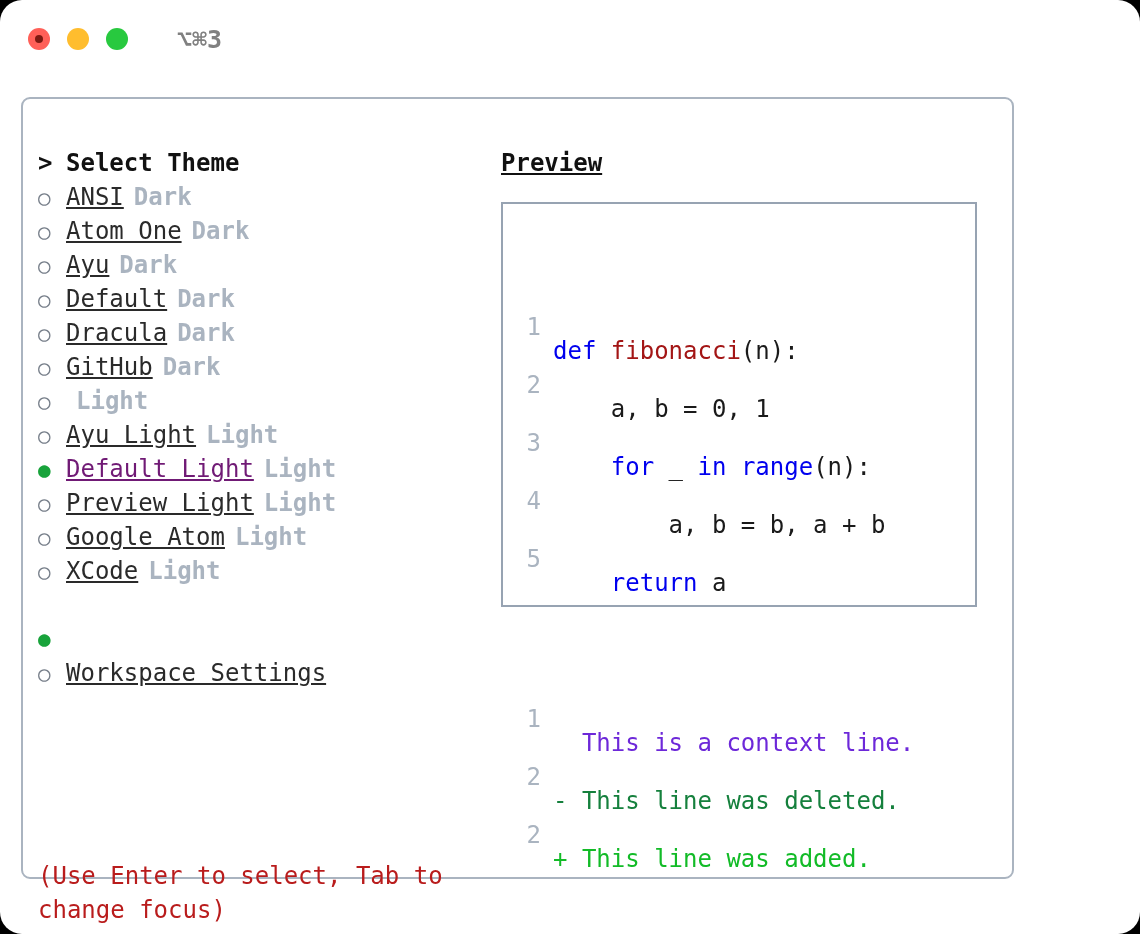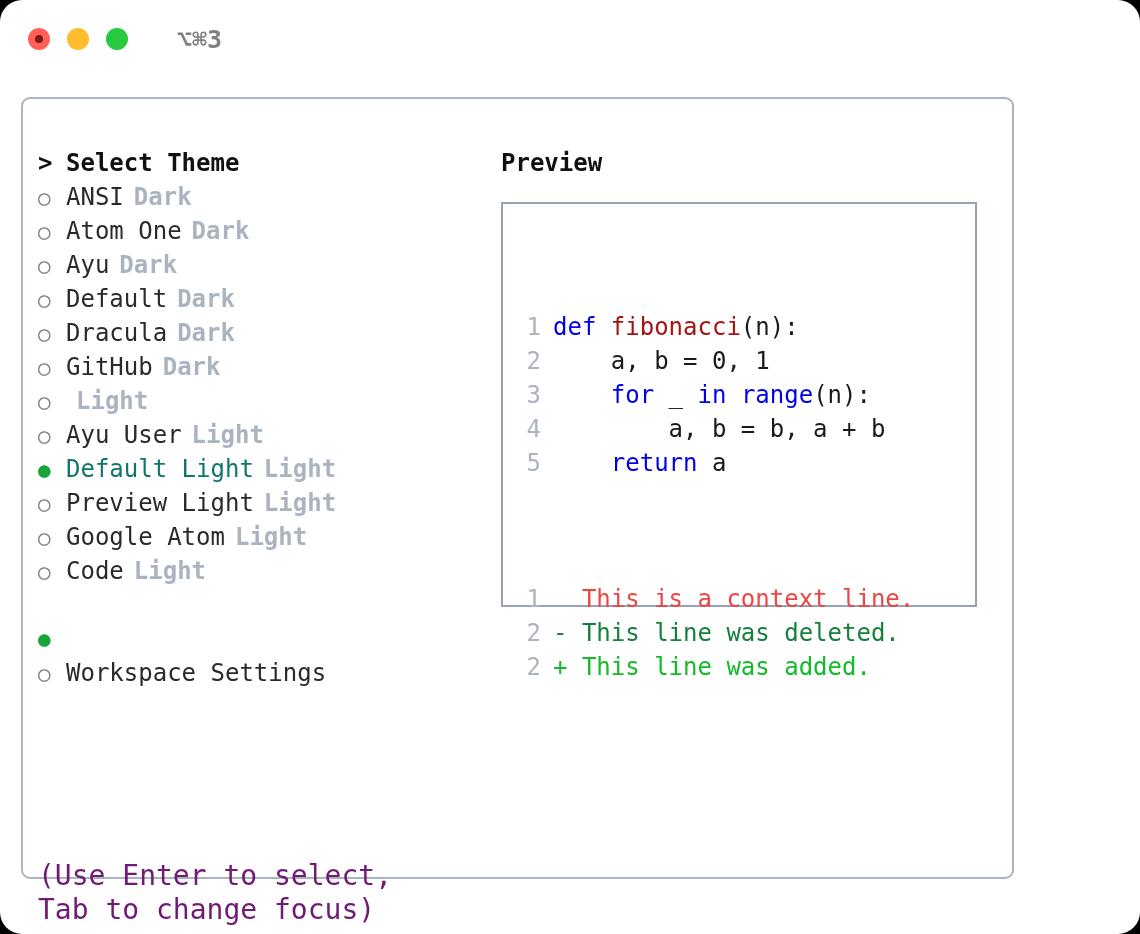--- a/index.html
+++ b/index.html
@@ -117,53 +117,55 @@
     color: #111111;
     font-size: 24px;
     font-weight: bold;
   }
   .marker.selected {
     color: #18a33b;
     font-size: 21px;
   }
   .label {
     color: #2a2a2a;
+    text-decoration: underline;
   }
   .row.selected .label {
-    color: #0f766e;
+    color: #701a75;
   }
   .tag {
     color: #aab4c0;
     margin-left: 10px;
     font-weight: bold;
   }
   .spacer-row { height: 34px; }
 
   .hint {
     position: absolute;
     left: 15px;
     top: 760px;
     width: 420px;
-    font-size: 28px;
+    font-size: 24px;
     line-height: 34px;
-    color: #701a75;
+    color: #b91c1c;
   }
 
   
   .right-col {
     position: absolute;
     left: 478px;
     top: 47px;
     width: 500px;
   }
   .preview-title {
     font-size: 24px;
     font-weight: bold;
     color: #111111;
     line-height: 34px;
+    text-decoration: underline;
   }
   .preview-box {
     margin-top: 22px;
     width: 476px;
     height: 405px;
     border: 2px solid #97a3b2;
     box-sizing: border-box;
     background: #ffffff;
     position: relative;
   }
@@ -176,27 +178,27 @@
     white-space: pre;
   }
   .code-line { display: flex; }
   .lineno {
     display: inline-block;
     width: 24px;
     text-align: right;
     color: #aab4c0;
     flex: 0 0 24px;
   }
-  .code-text { margin-left: 12px; white-space: pre; }
+  .code-text { margin-left: 12px; white-space: pre; margin-top: 24px; }
   .kw   { color: #0000ee; }
   .fn   { color: #a31515; }
   .plain{ color: #1a1a1a; }
 
   .diff { margin-top: 34px; }
-  .diff-context .code-text { color: #ef4444; }
+  .diff-context .code-text { color: #6d28d9; }
   .diff-del .code-text     { color: #15803d; }
   .diff-add .code-text     { color: #12bb27; }
 </style>
 </head>
 <body>
 
 <div class="window">
 
   <div class="titlebar">
     <div class="lights">
@@ -247,41 +249,41 @@
               <span class="marker">○</span>
               <span class="label">GitHub</span>
               <span class="tag">Dark</span>
             </div>
             <div class="row">
               <span class="marker">○</span>
               <span class="tag">Light</span>
             </div>
             <div class="row">
               <span class="marker">○</span>
-              <span class="label">Ayu User</span>
+              <span class="label">Ayu Light</span>
               <span class="tag">Light</span>
             </div>
             <div class="row selected">
               <span class="marker selected">●</span>
               <span class="label">Default Light</span>
               <span class="tag">Light</span>
             </div>
             <div class="row">
               <span class="marker">○</span>
               <span class="label">Preview Light</span>
               <span class="tag">Light</span>
             </div>
             <div class="row">
               <span class="marker">○</span>
               <span class="label">Google Atom</span>
               <span class="tag">Light</span>
             </div>
             <div class="row">
               <span class="marker">○</span>
-              <span class="label">Code</span>
+              <span class="label">XCode</span>
               <span class="tag">Light</span>
             </div>
           </div>
 
         <div class="spacer-row"></div>
 
 
         <div id="apply-rows">
             <div class="row selected">
               <span class="marker selected">●</span>

